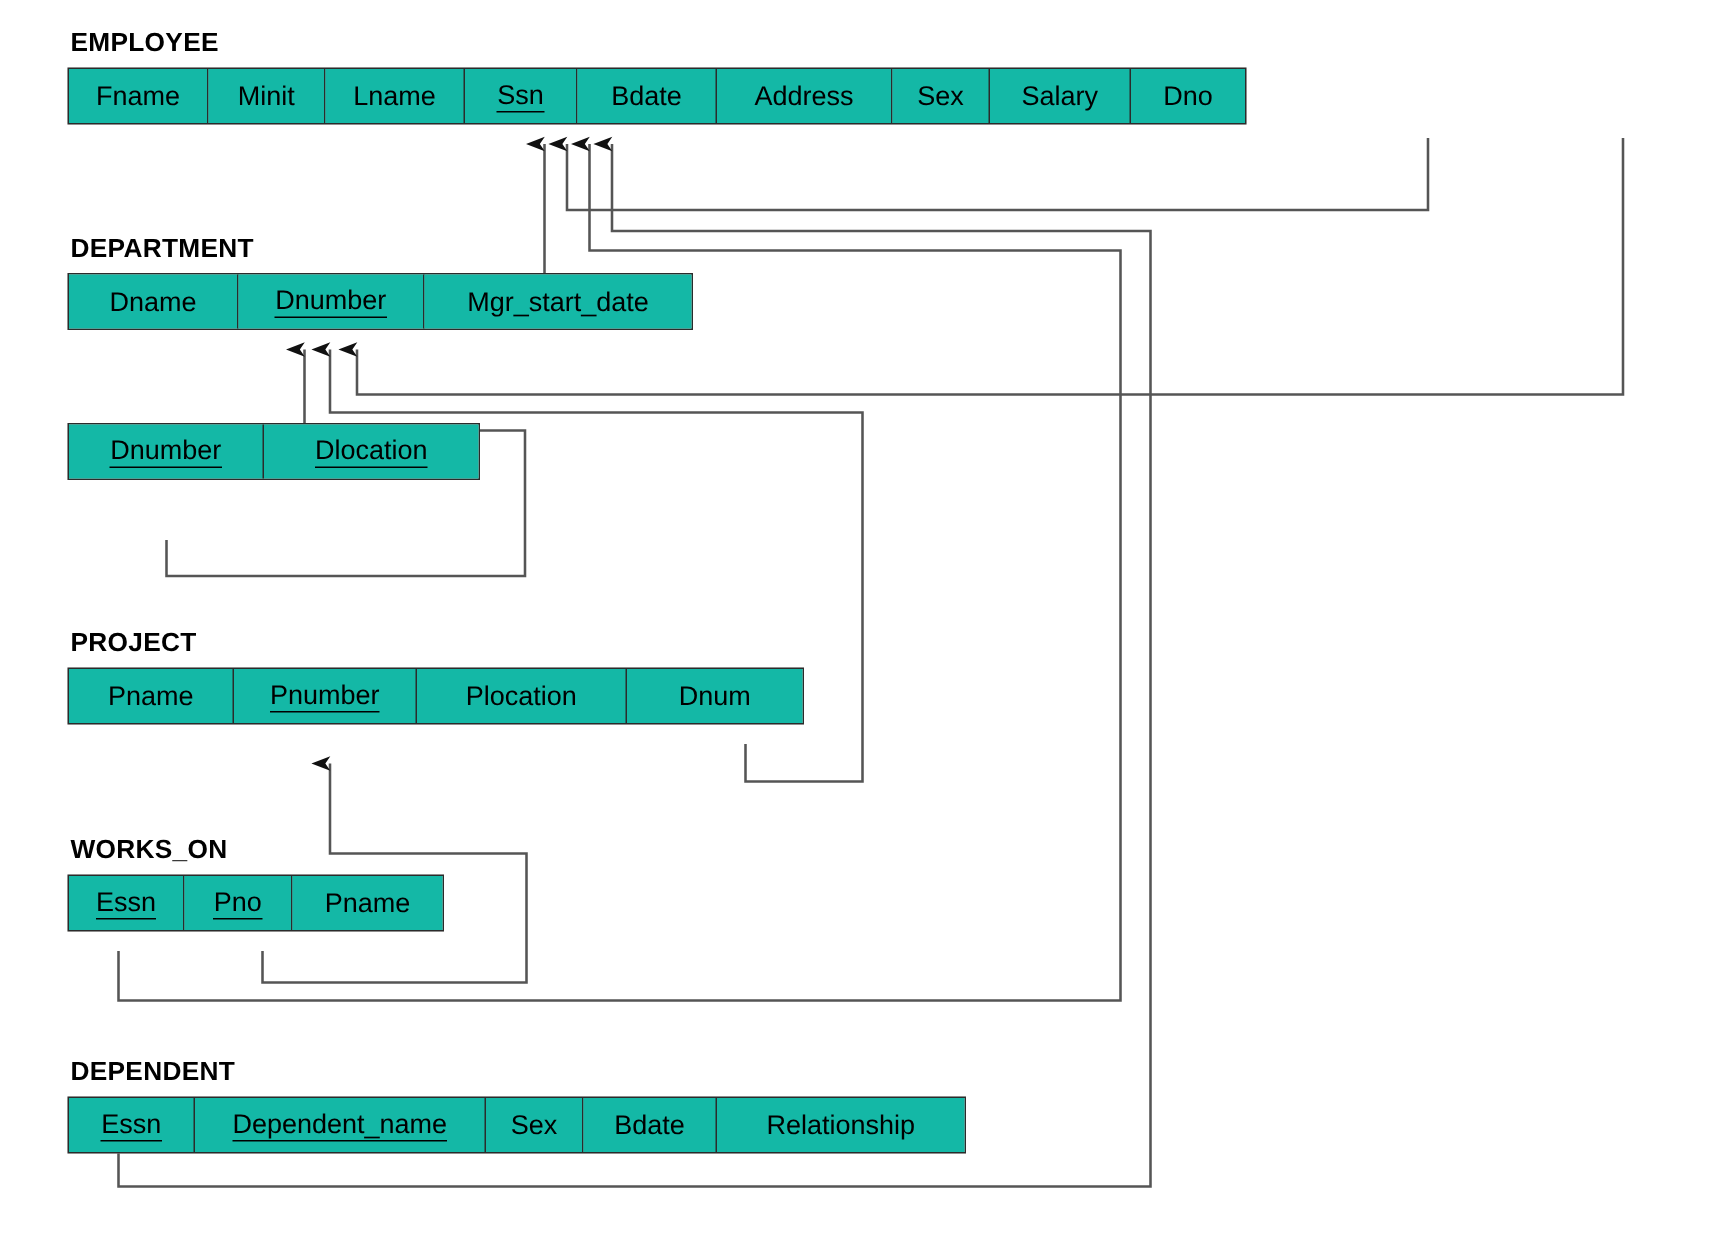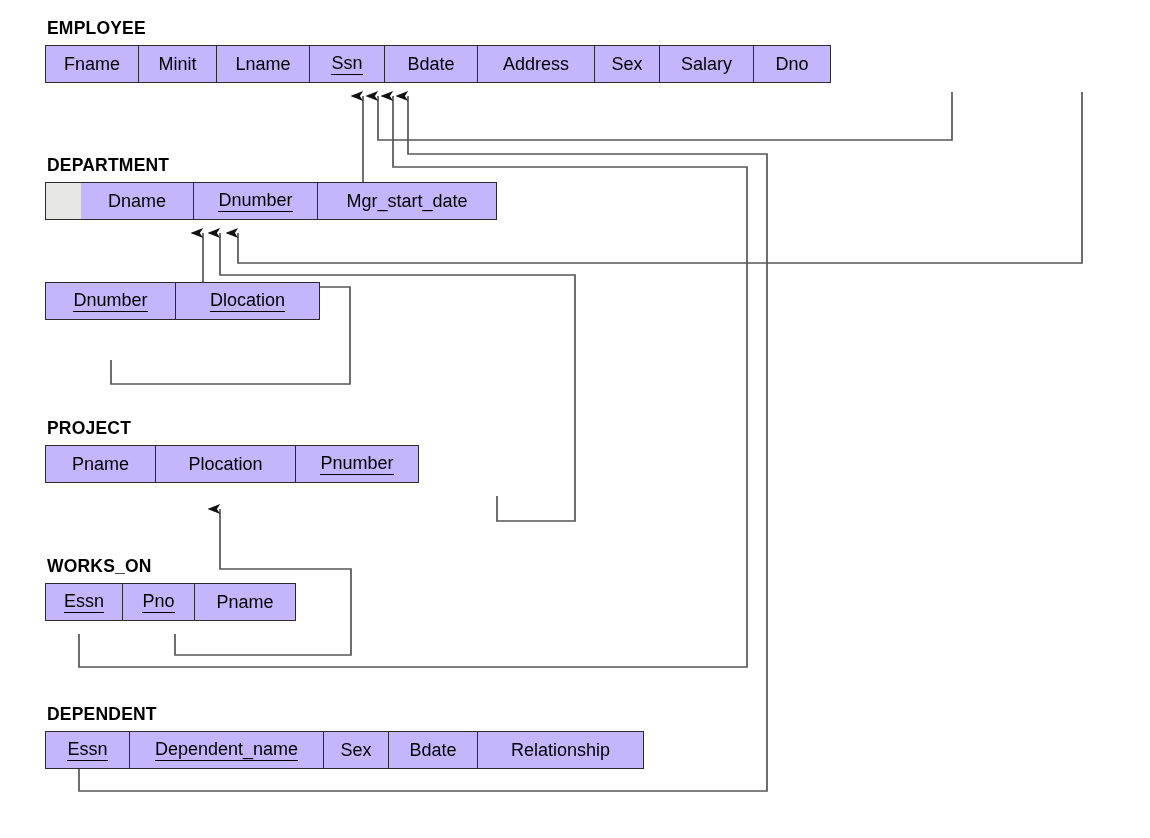--- a/index.html
+++ b/index.html
@@ -15,21 +15,21 @@
   .relation{position:absolute;}
   .rel-title{
     font-size:17.5px;font-weight:bold;color:#000;
     letter-spacing:0.2px;
     margin:0 0 6px 2px;white-space:nowrap;
   }
   .rel-row{display:flex;align-items:stretch;border:1.6px solid #2b2b2b;background:#e6e6e4;width:max-content;}
   .attr{
     display:flex;align-items:center;justify-content:center;
     border-right:1.6px solid #2b2b2b;
-    background:#c4b5fd;
+    background:#14b8a6;
     font-size:18px;color:#000;
     height:36px;
     box-sizing:border-box;
     white-space:nowrap;
   }
   .attr:last-child{border-right:none;}
   .attr span.lbl{display:inline-block;line-height:1;padding-bottom:1px;}
   .attr.pk span.lbl{border-bottom:1.7px solid #000;padding-bottom:2px;}
 </style>
 </head>
@@ -92,21 +92,21 @@
         </div>
       <div class="attr" style="width:76px;">
           <span class="lbl">Dno</span>
         </div>
     </div>
   </div>
 
   <div class="relation" style="left:45px;top:155px;">
     <div class="rel-title">DEPARTMENT</div>
     <div class="rel-row">
-      <div class="attr" style="width:113px;margin-left:35px;">
+      <div class="attr" style="width:113px;">
           <span class="lbl">Dname</span>
         </div>
       <div class="attr pk" style="width:124px;">
           <span class="lbl">Dnumber</span>
         </div>
       <div class="attr" style="width:178px;">
           <span class="lbl">Mgr_start_date</span>
         </div>
     </div>
   </div>
@@ -121,25 +121,28 @@
         </div>
     </div>
   </div>
 
   <div class="relation" style="left:45px;top:418px;">
     <div class="rel-title">PROJECT</div>
     <div class="rel-row">
       <div class="attr" style="width:110px;">
           <span class="lbl">Pname</span>
         </div>
+      <div class="attr pk" style="width:122px;">
+          <span class="lbl">Pnumber</span>
+        </div>
       <div class="attr" style="width:140px;">
           <span class="lbl">Plocation</span>
         </div>
-      <div class="attr pk" style="width:122px;">
-          <span class="lbl">Pnumber</span>
+      <div class="attr" style="width:117px;">
+          <span class="lbl">Dnum</span>
         </div>
     </div>
   </div>
 
   <div class="relation" style="left:45px;top:556px;">
     <div class="rel-title">WORKS_ON</div>
     <div class="rel-row">
       <div class="attr pk" style="width:77px;">
           <span class="lbl">Essn</span>
         </div>

